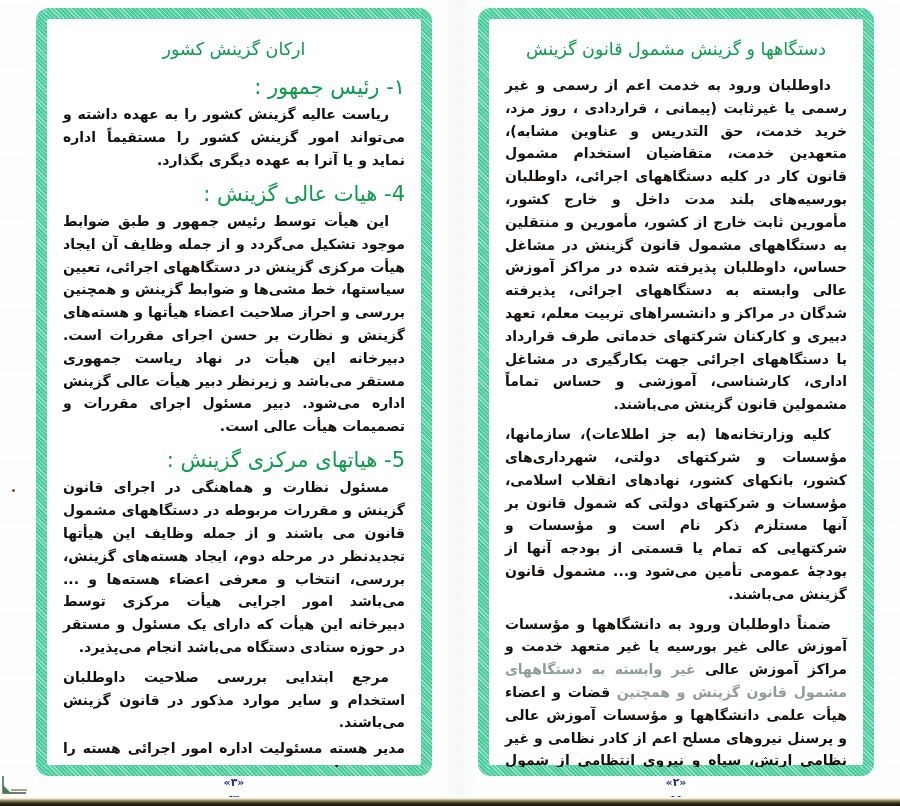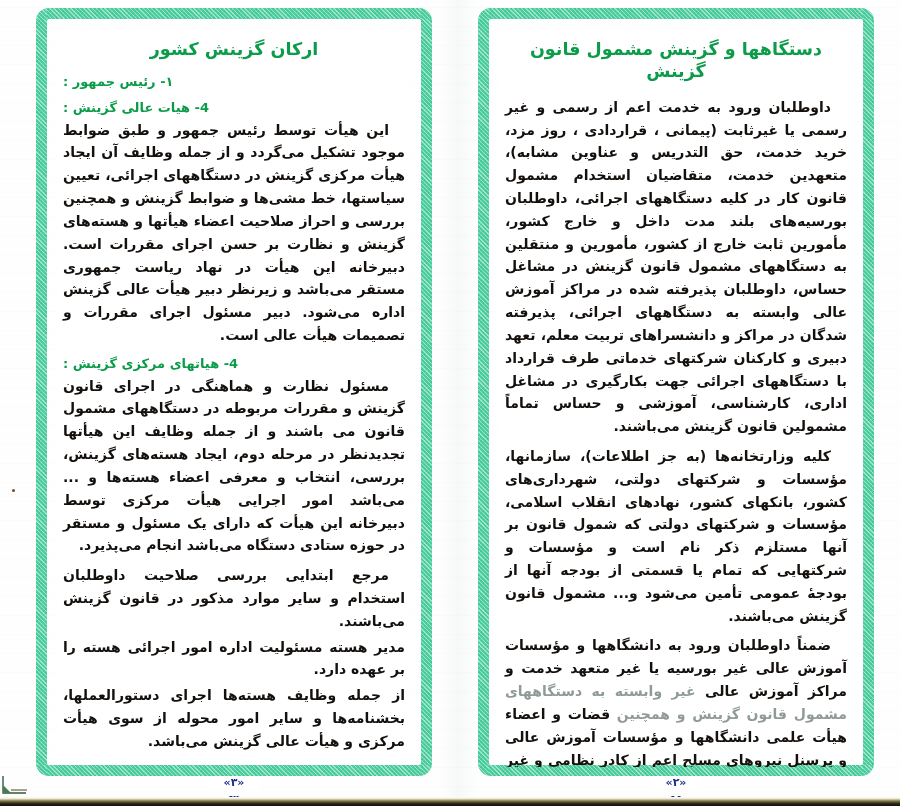--- a/index.html
+++ b/index.html
@@ -137,32 +137,32 @@
     left: 11px; right: 11px; top: 11px; bottom: 11px;
     padding: 14px 16px 10px 16px;
     box-sizing: border-box;
     overflow: hidden;
     z-index: 2;
   }
 
   .doc-title {
     color: #0b9c4a;
     font-size: 17.5px;
-    font-weight: bold;
+    font-weight: normal;
     text-align: center;
     margin: 6px 0 13px 0;
     line-height: 1.25;
     letter-spacing: -.2px;
   }
 
   .sec-head {
     color: #0b9c4a;
-    font-size: 13px;
-    font-weight: bold;
-    text-align: left;
+    font-size: 21px;
+    font-weight: normal;
+    text-align: right;
     margin: 9px 0 2px 0;
     line-height: 1.3;
   }
 
   p.body {
     color: #14100d;
     font-size: 14px;
     font-weight: bold;
     line-height: 1.63;
     text-align: justify;
@@ -212,25 +212,26 @@
     <div class="frame"></div>
     <div class="folio-gap"></div>
     <div class="folio-in-band">«۳»</div>
     <div class="folio-below">۳</div>
 
     <div class="content">
 
       <div class="doc-title">ارکان گزینش کشور</div>
 
       <div class="sec-head">۱- رئیس جمهور :</div>
+      <p class="body last-right">ریاست عالیه گزینش کشور را به عهده داشته و می‌تواند امور گزینش کشور را مستقیماً اداره نماید و یا آنرا به عهده دیگری بگذارد.</p>
 
       <div class="sec-head">4- هیات عالی گزینش :</div>
       <p class="body last-right">این هیأت توسط رئیس جمهور و طبق ضوابط موجود تشکیل می‌گردد و از جمله وظایف آن ایجاد هیأت مرکزی گزینش در دستگاههای اجرائی، تعیین سیاستها، خط مشی‌ها و ضوابط گزینش و همچنین بررسی و احراز صلاحیت اعضاء هیأتها و هسته‌های گزینش و نظارت بر حسن اجرای مقررات است. دبیرخانه این هیأت در نهاد ریاست جمهوری مستقر می‌باشد و زیرنظر دبیر هیأت عالی گزینش اداره می‌شود. دبیر مسئول اجرای مقررات و تصمیمات هیأت عالی است.</p>
 
-      <div class="sec-head">4- هیاتهای مرکزی گزینش :</div>
+      <div class="sec-head">5- هیاتهای مرکزی گزینش :</div>
       <p class="body last-right">مسئول نظارت و هماهنگی در اجرای قانون گزینش و مقررات مربوطه در دستگاههای مشمول قانون می باشند و از جمله وظایف این هیأتها تجدیدنظر در مرحله دوم، ایجاد هسته‌های گزینش، بررسی، انتخاب و معرفی اعضاء هسته‌ها و ... می‌باشد امور اجرایی هیأت مرکزی توسط دبیرخانه این هیأت که دارای یک مسئول و مستقر در حوزه ستادی دستگاه می‌باشد انجام می‌پذیرد.</p>
 
       <p class="body tight last-right">مرجع ابتدایی بررسی صلاحیت داوطلبان استخدام و سایر موارد مذکور در قانون گزینش می‌باشند.</p>
       <p class="body tight noindent last-right">مدیر هسته مسئولیت اداره امور اجرائی هسته را بر عهده دارد.</p>
       <p class="body noindent last-right">از جمله وظایف هسته‌ها اجرای دستورالعملها، بخشنامه‌ها و سایر امور محوله از سوی هیأت مرکزی و هیأت عالی گزینش می‌باشد.</p>
 
     </div>
   </div>
 
   <div class="page right">

